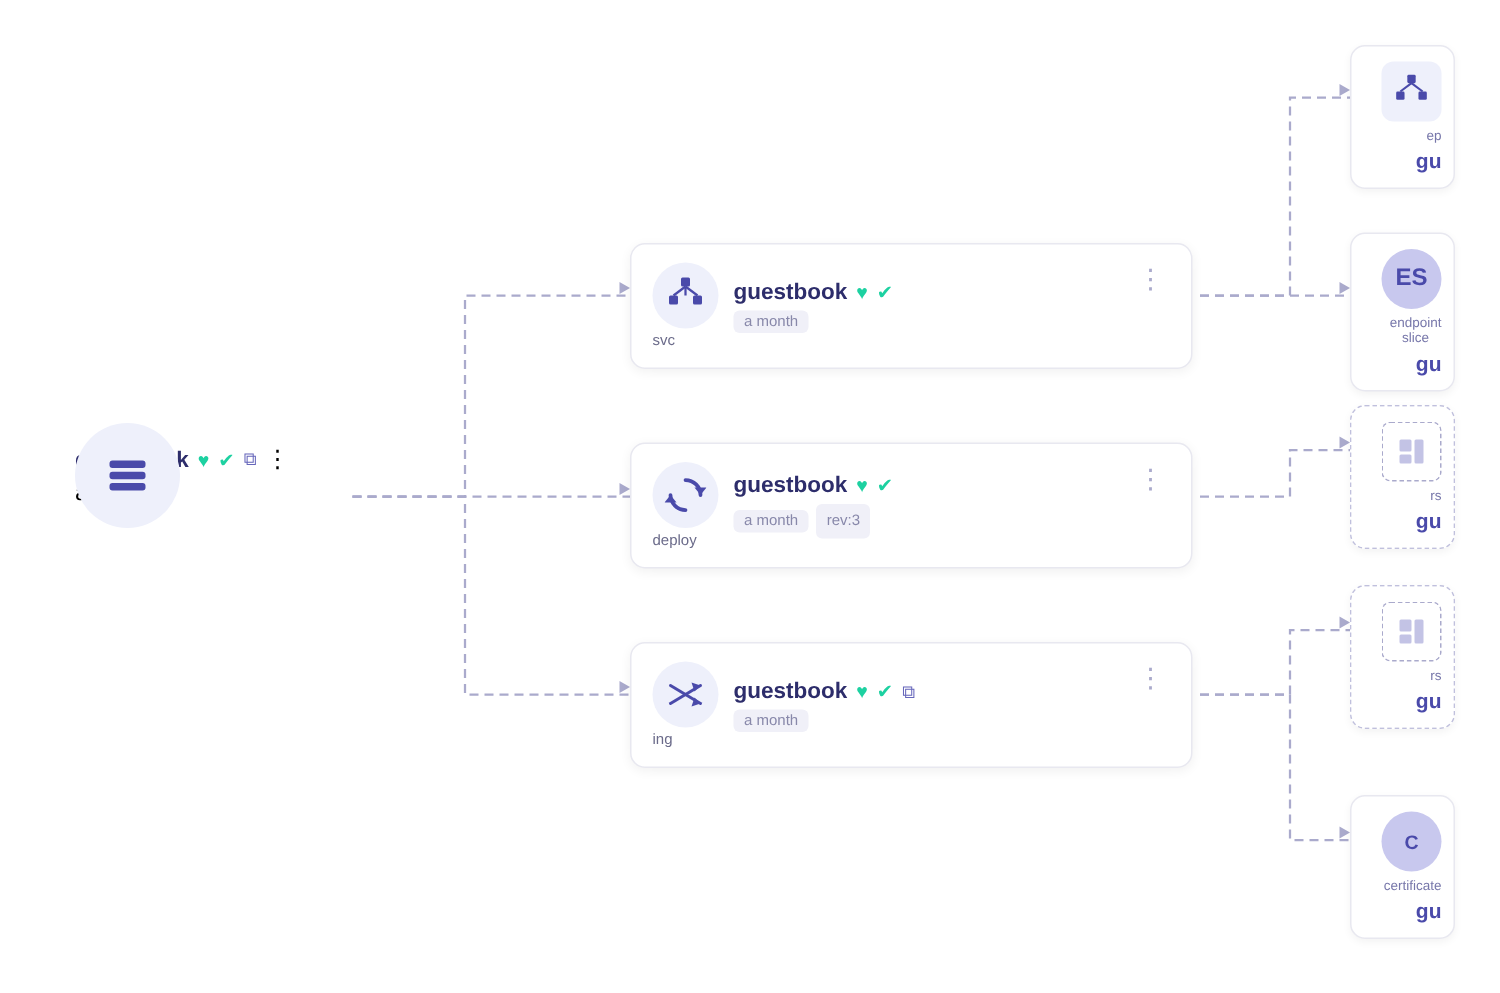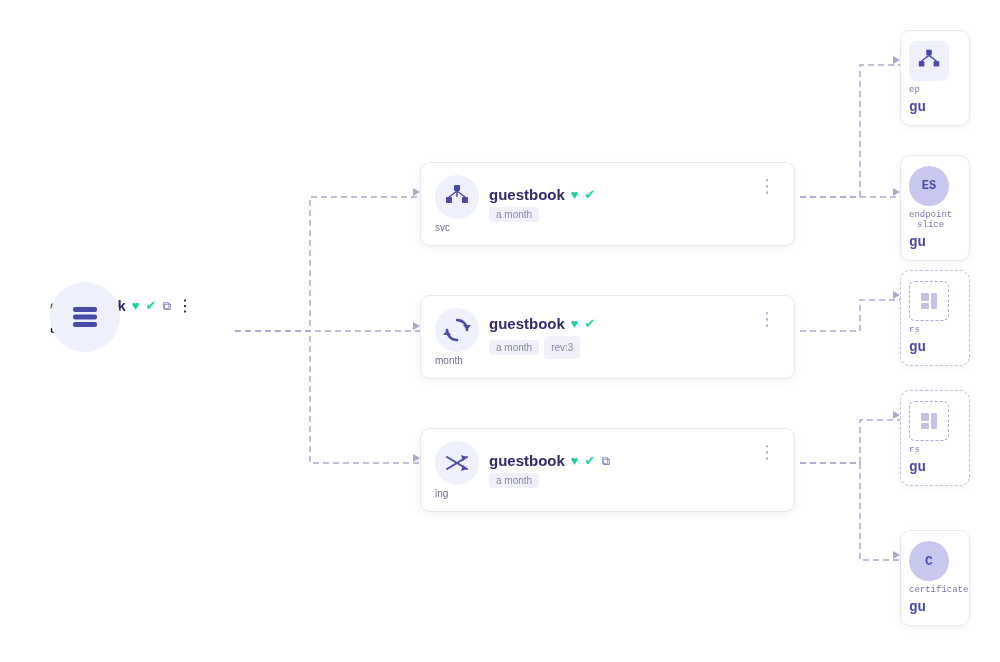--- a/index.html
+++ b/index.html
@@ -149,25 +149,24 @@
 
     
     .small-node {
       position: absolute;
       background: #ffffff;
       border: 1.5px solid #e8e8f0;
       border-radius: 10px;
       width: 70px;
       display: flex;
       flex-direction: column;
-      align-items: flex-start;
+      align-items: flex-end;
       padding: 10px 8px;
       gap: 4px;
       box-shadow: 0 2px 6px rgba(0,0,0,0.05);
-      font-family: Liberation Mono, monospace;
     }
 
     .small-node .s-icon {
       width: 40px;
       height: 40px;
       border-radius: 8px;
       background: #eef0fb;
       display: flex;
       align-items: center;
       justify-content: center;
@@ -291,21 +290,21 @@
     <div class="icon-wrap">
       <div class="icon-circle">
 
         <svg width="28" height="28" viewBox="0 0 28 28">
           <path d="M 14 4 A 10 10 0 0 1 24 14" fill="none" stroke="#4a4aaa" stroke-width="2.5" stroke-linecap="round"></path>
           <path d="M 14 24 A 10 10 0 0 1 4 14" fill="none" stroke="#4a4aaa" stroke-width="2.5" stroke-linecap="round"></path>
           <polygon points="24,14 20,9 28,9" fill="#4a4aaa"></polygon>
           <polygon points="4,14 0,19 8,19" fill="#4a4aaa"></polygon>
         </svg>
       </div>
-      <span class="icon-label">month</span>
+      <span class="icon-label">deploy</span>
     </div>
     <div class="node-content">
       <div class="node-title-row">
         <span class="node-name">guestbook</span>
         <span class="heart-icon">♥</span>
         <span class="check-icon">✔</span>
       </div>
       <div class="node-meta">
         <span class="timestamp-badge">a month</span>
         <span class="rev-badge">rev:3</span>
@@ -350,21 +349,21 @@
         <line x1="14" y1="8" x2="6" y2="14" stroke="#4a4aaa" stroke-width="1.5"></line>
         <line x1="14" y1="8" x2="22" y2="14" stroke="#4a4aaa" stroke-width="1.5"></line>
       </svg>
     </div>
     <span class="s-label">ep</span>
     <span class="s-name">gu</span>
   </div>
 
   <div class="small-node" style="left:900px; top:155px;">
     <div class="s-icon" style="background:#c8c8ee; border-radius:50%;">
-      <span style="font-size:12px; font-weight:700; color:#4a4aaa;">ES</span>
+      <span style="font-size:16px; font-weight:700; color:#4a4aaa;">ES</span>
     </div>
     <span class="s-label">endpoint<br>slice</span>
     <span class="s-name">gu</span>
   </div>
 
   <div class="small-node dashed" style="left:900px; top:270px;">
     <div class="s-icon dashed-border" style="border-radius:6px;">
       <svg width="22" height="22" viewBox="0 0 22 22">
         <rect x="3" y="3" width="8" height="8" rx="1" fill="#8888cc" opacity="0.5"></rect>
         <rect x="3" y="13" width="8" height="6" rx="1" fill="#8888cc" opacity="0.5"></rect>

